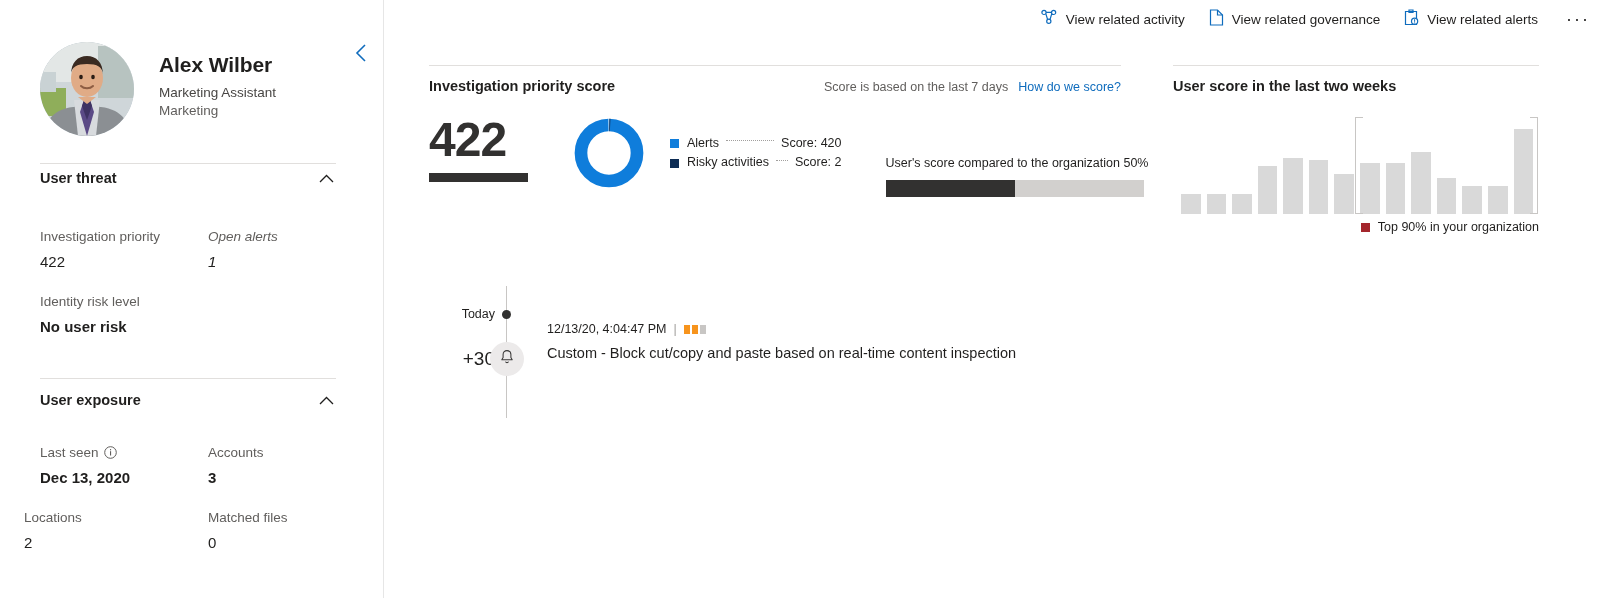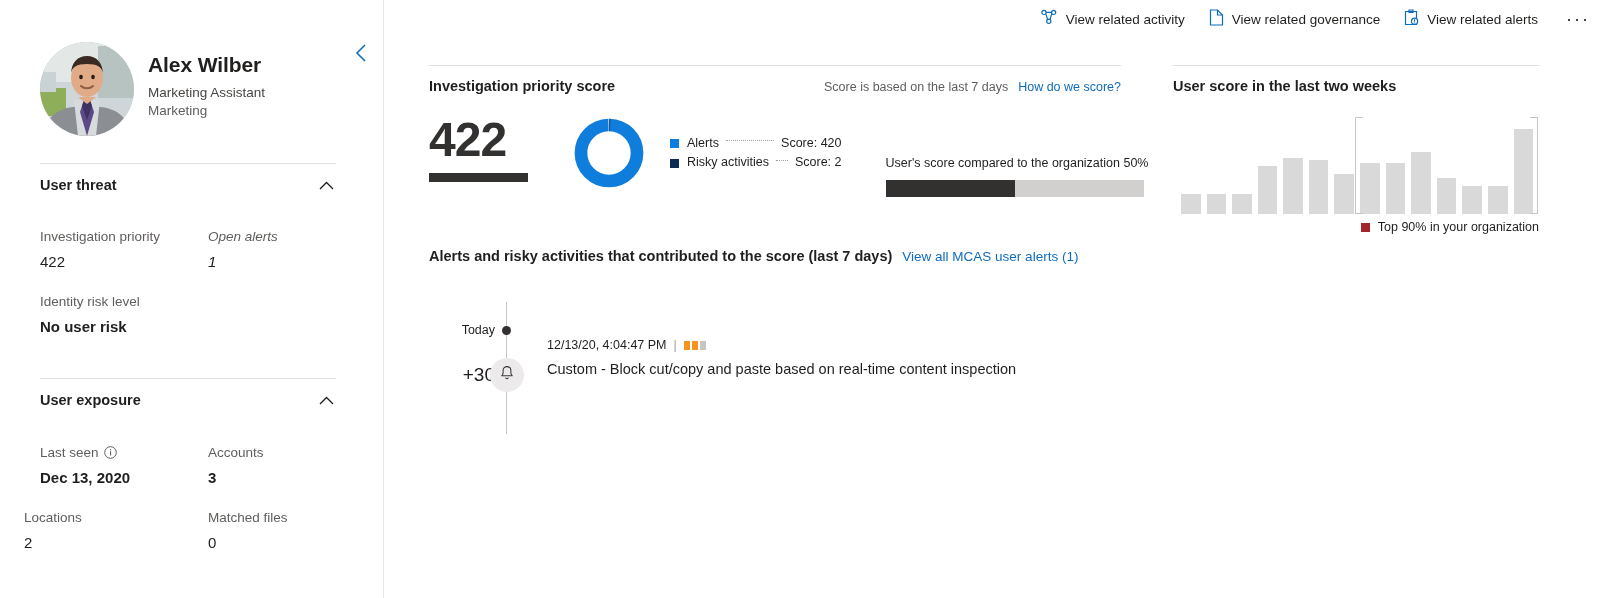--- a/index.html
+++ b/index.html
@@ -16,21 +16,21 @@
   .left-panel{
     position:absolute;left:0;top:0;width:384px;height:598px;
     border-right:1px solid #e6e6e6;box-sizing:border-box;
   }
   .profile{position:absolute;left:40px;top:42px;display:flex;align-items:flex-start;}
   .avatar{
     width:94px;height:94px;border-radius:50%;overflow:hidden;flex:0 0 auto;
     background:#b9c4cc;position:relative;
   }
   .avatar svg{display:block;width:94px;height:94px;}
-  .profile-text{margin-left:14px;padding-top:10px;}
+  .profile-text{margin-left:25px;padding-top:10px;}
   .profile-name{font-size:21px;font-weight:bold;color:#201f1e;line-height:1.2;letter-spacing:-.1px;}
   .profile-role{font-size:13.5px;color:#484644;margin-top:7px;line-height:1.35;}
   .profile-dept{font-size:13.5px;color:#605e5c;line-height:1.35;}
 
   .collapse-chevron{
     position:absolute;left:350px;top:42px;width:22px;height:22px;
     display:flex;align-items:center;justify-content:center;cursor:pointer;
   }
 
   .divider{position:absolute;left:40px;width:296px;height:1px;background:#e1dfdd;}
@@ -180,21 +180,21 @@
     </div>
 
     <div class="collapse-chevron">
       <svg width="13" height="20" viewBox="0 0 13 20" aria-hidden="true">
         <polyline points="10,2 2,10 10,18" fill="none" stroke="#0f6cbd" stroke-width="1.6"></polyline>
       </svg>
     </div>
 
     <div class="divider" style="top:163px;"></div>
 
-    <div class="section-head" style="top:175px;">
+    <div class="section-head" style="top:168px;">
       <span class="section-title">User threat</span>
       <span class="chev-up">
         <svg width="15" height="9" viewBox="0 0 15 9" aria-hidden="true">
           <polyline points="1,8 7.5,1.5 14,8" fill="none" stroke="#201f1e" stroke-width="1.3"></polyline>
         </svg>
       </span>
     </div>
 
     <div class="metric" style="left:40px;top:228px;width:160px;">
       <div class="metric-label">Investigation priority</div>
@@ -373,24 +373,20 @@
         </div>
       </div>
 
       <div class="chart-legend">
         <span class="chart-legend-sq" style="background:#a4262c;"></span>
         <span class="chart-legend-label">Top 90% in your organization</span>
       </div>
     </div>
 
     <div class="alerts-sec">
-      <div class="alerts-head">
-        <span class="alerts-title">Alerts and risky activities that contributed to the score (last 7 days)</span>
-        <span class="alerts-link">View all MCAS user alerts (1)</span>
-      </div>
 
       <div class="timeline">
         <div class="tl-line"></div>
         <div class="tl-today-label">Today</div>
         <div class="tl-dot"></div>
 
         <div class="tl-score">+30</div>
 
         <div class="tl-badge">
           <span>

